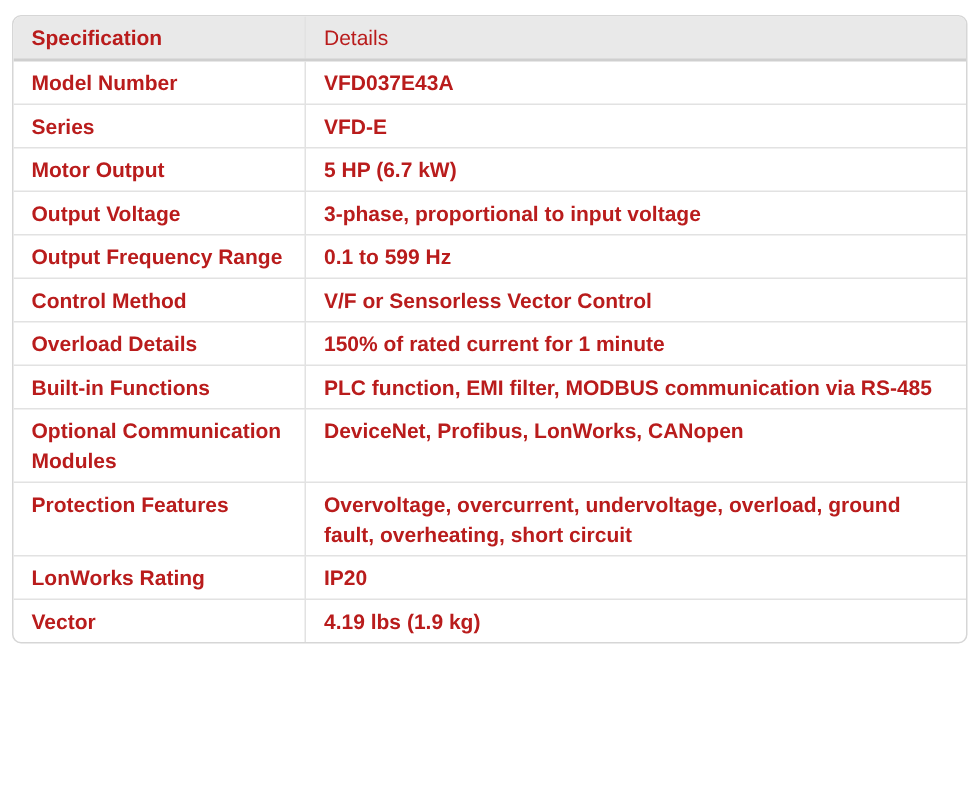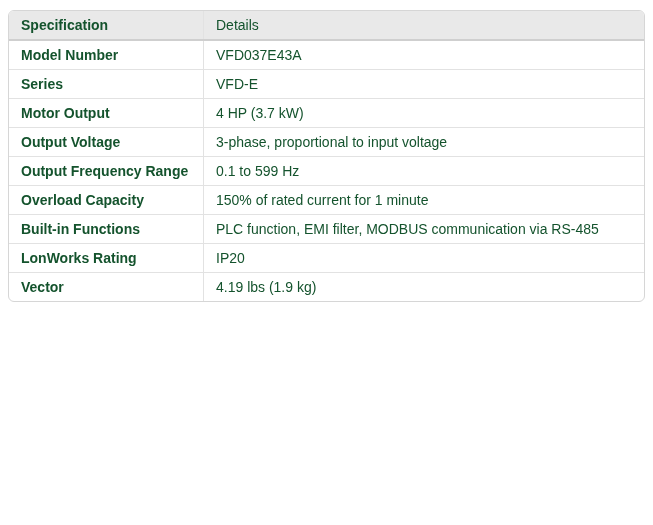--- a/index.html
+++ b/index.html
@@ -21,29 +21,29 @@
     width: 635px;
     border: 1px solid #d6d6d6;
     border-radius: 6px;
     overflow: hidden;
     background: #ffffff;
   }
   table.spec-table {
     width: 100%;
     border-collapse: collapse;
     font-size: 14px;
-    color: #14532d;
+    color: #b91c1c;
   }
   .spec-table th,
   .spec-table td {
     text-align: left;
     vertical-align: top;
     padding: 4px 12px;
     line-height: 20px;
-    font-weight: 400;
+    font-weight: 700;
   }
   .spec-table thead th {
     background: #e9e9e9;
     font-weight: 400;
     border-bottom: 2px solid #cfcfcf;
   }
   .spec-table th.col-spec,
   .spec-table td.cell-spec {
     width: 170px;
     border-right: 1px solid #e2e2e2;
@@ -71,37 +71,49 @@
       <tr>
         <td class="cell-spec">Model Number</td>
         <td class="cell-details">VFD037E43A</td>
       </tr>
       <tr>
         <td class="cell-spec">Series</td>
         <td class="cell-details">VFD-E</td>
       </tr>
       <tr>
         <td class="cell-spec">Motor Output</td>
-        <td class="cell-details">4 HP (3.7 kW)</td>
+        <td class="cell-details">5 HP (6.7 kW)</td>
       </tr>
       <tr>
         <td class="cell-spec">Output Voltage</td>
         <td class="cell-details">3-phase, proportional to input voltage</td>
       </tr>
       <tr>
         <td class="cell-spec">Output Frequency Range</td>
         <td class="cell-details">0.1 to 599 Hz</td>
       </tr>
       <tr>
-        <td class="cell-spec">Overload Capacity</td>
+        <td class="cell-spec">Control Method</td>
+        <td class="cell-details">V/F or Sensorless Vector Control</td>
+      </tr>
+      <tr>
+        <td class="cell-spec">Overload Details</td>
         <td class="cell-details">150% of rated current for 1 minute</td>
       </tr>
       <tr>
         <td class="cell-spec">Built-in Functions</td>
         <td class="cell-details">PLC function, EMI filter, MODBUS communication via RS-485</td>
+      </tr>
+      <tr>
+        <td class="cell-spec">Optional Communication Modules</td>
+        <td class="cell-details">DeviceNet, Profibus, LonWorks, CANopen</td>
+      </tr>
+      <tr>
+        <td class="cell-spec">Protection Features</td>
+        <td class="cell-details">Overvoltage, overcurrent, undervoltage, overload, ground fault, overheating, short circuit</td>
       </tr>
       <tr>
         <td class="cell-spec">LonWorks Rating</td>
         <td class="cell-details">IP20</td>
       </tr>
       <tr>
         <td class="cell-spec">Vector</td>
         <td class="cell-details">4.19 lbs (1.9 kg)</td>
       </tr>
     </tbody>

